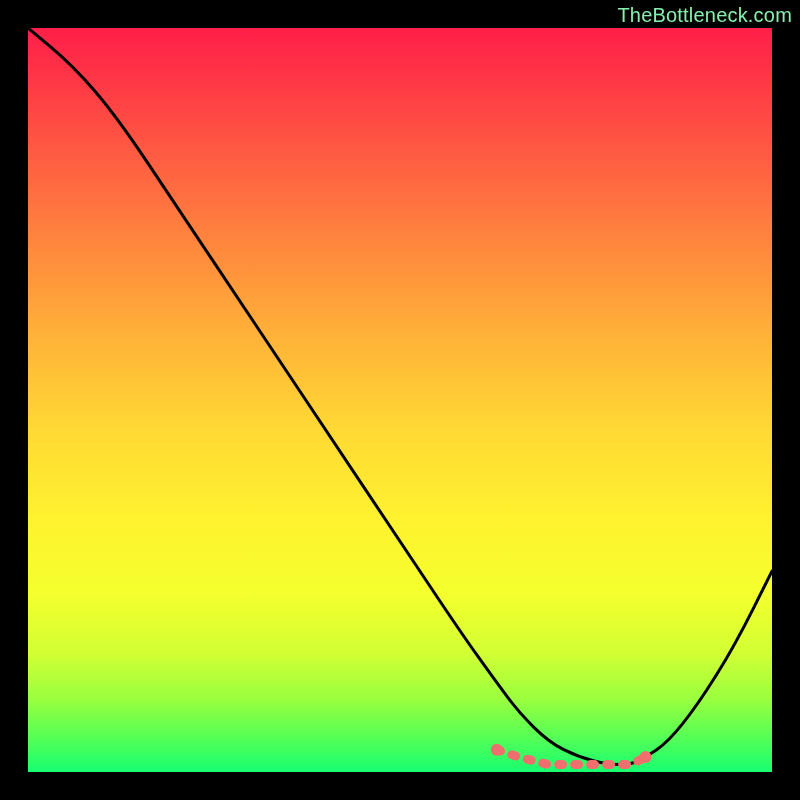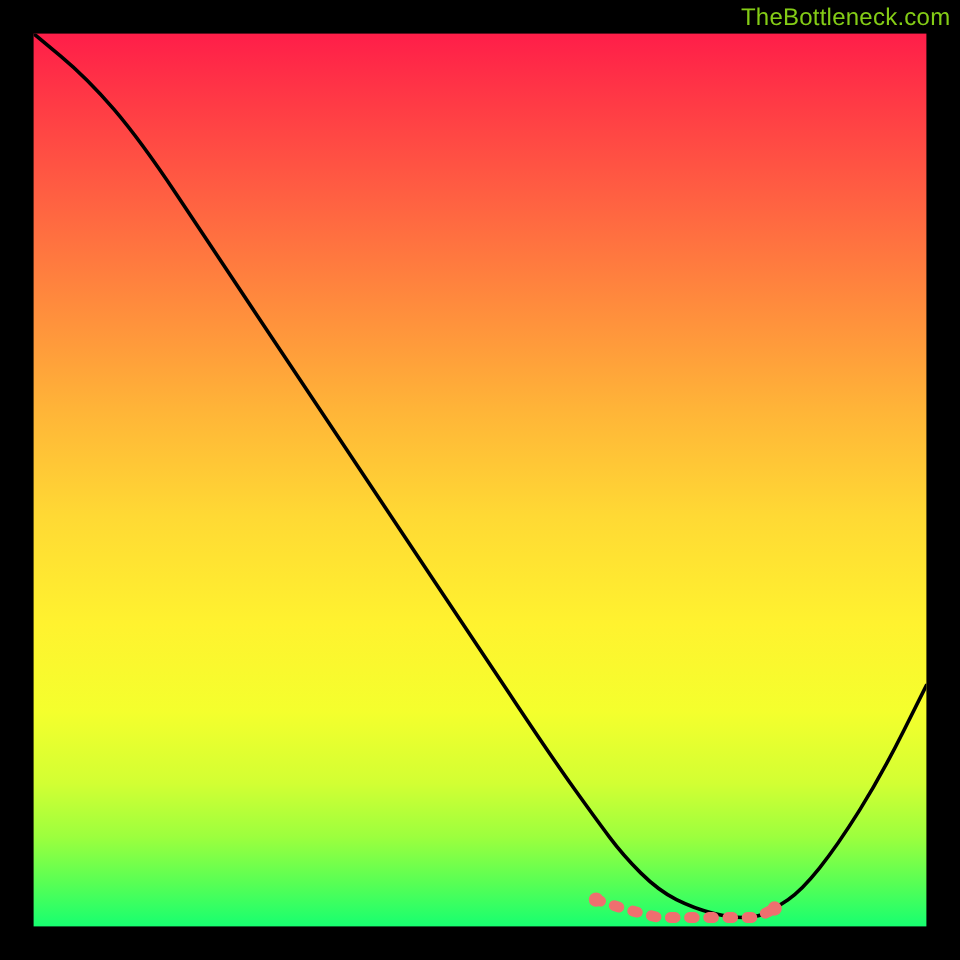--- a/index.html
+++ b/index.html
@@ -16,21 +16,21 @@
     top: 0;
     left: 0;
     width: 800px;
     height: 800px;
     background: #000;
   }
   .watermark {
     position: absolute;
     top: 4px;
     right: 8px;
-    color: #84cc16;
+    color: #86efac;
     font-size: 20px;
     font-weight: 500;
     letter-spacing: 0.2px;
     z-index: 5;
   }
   .plot {
     position: absolute;
     top: 28px;
     left: 28px;
     width: 744px;

